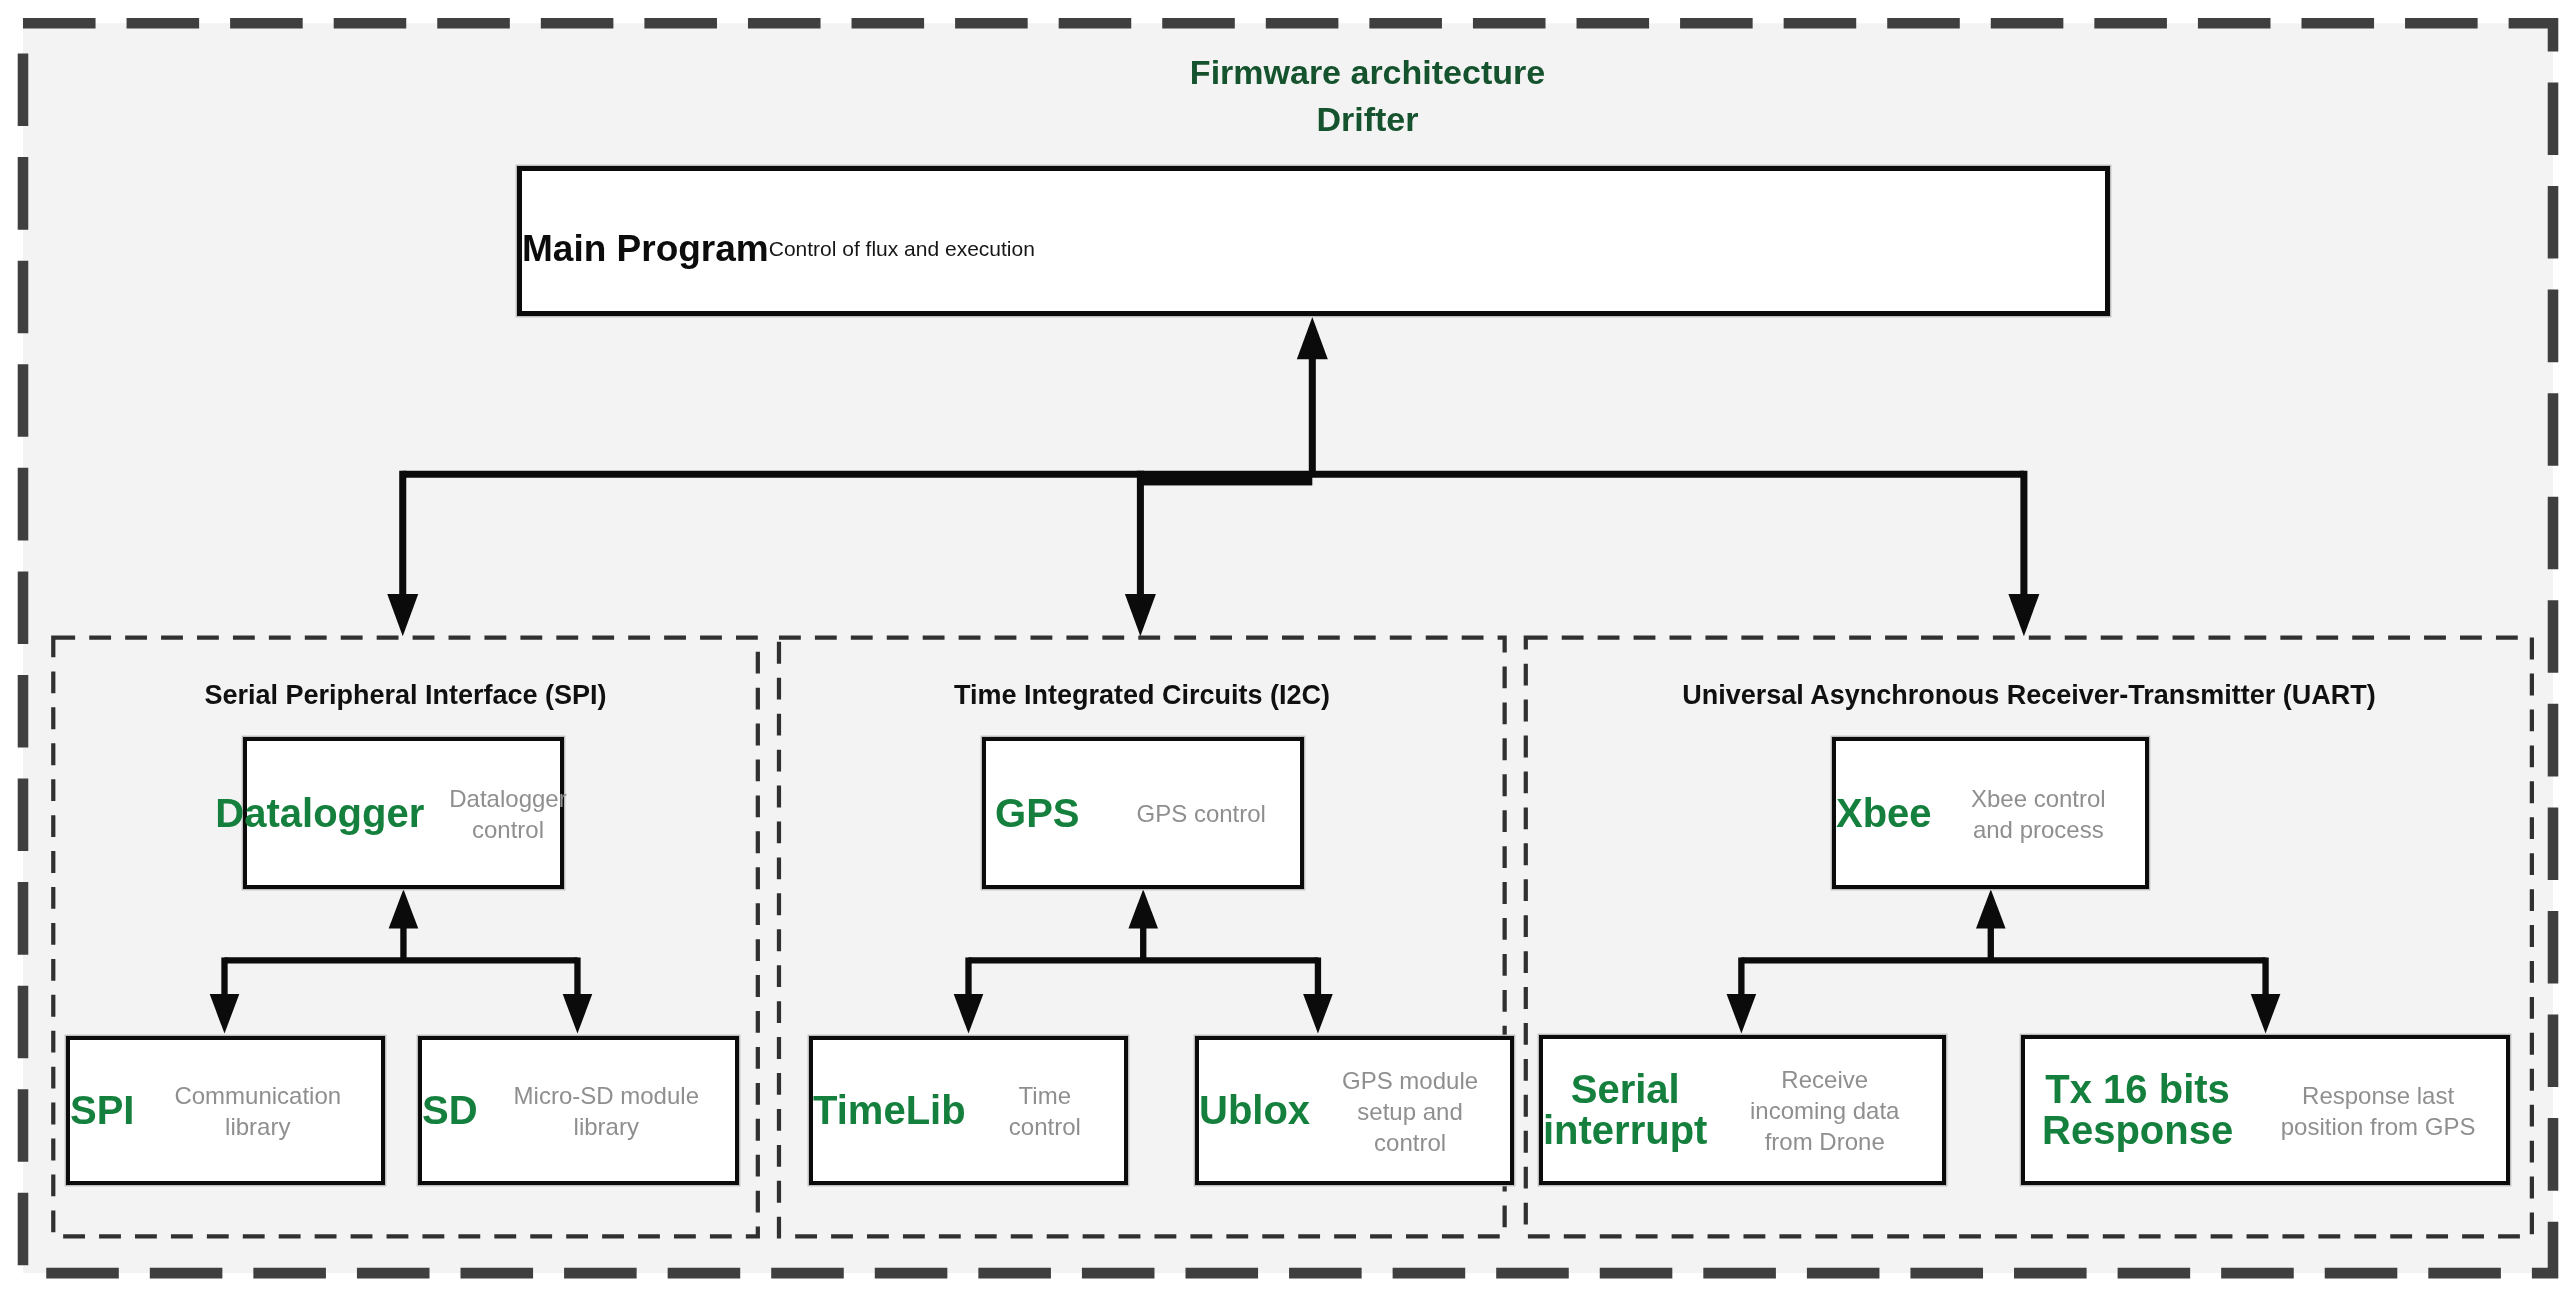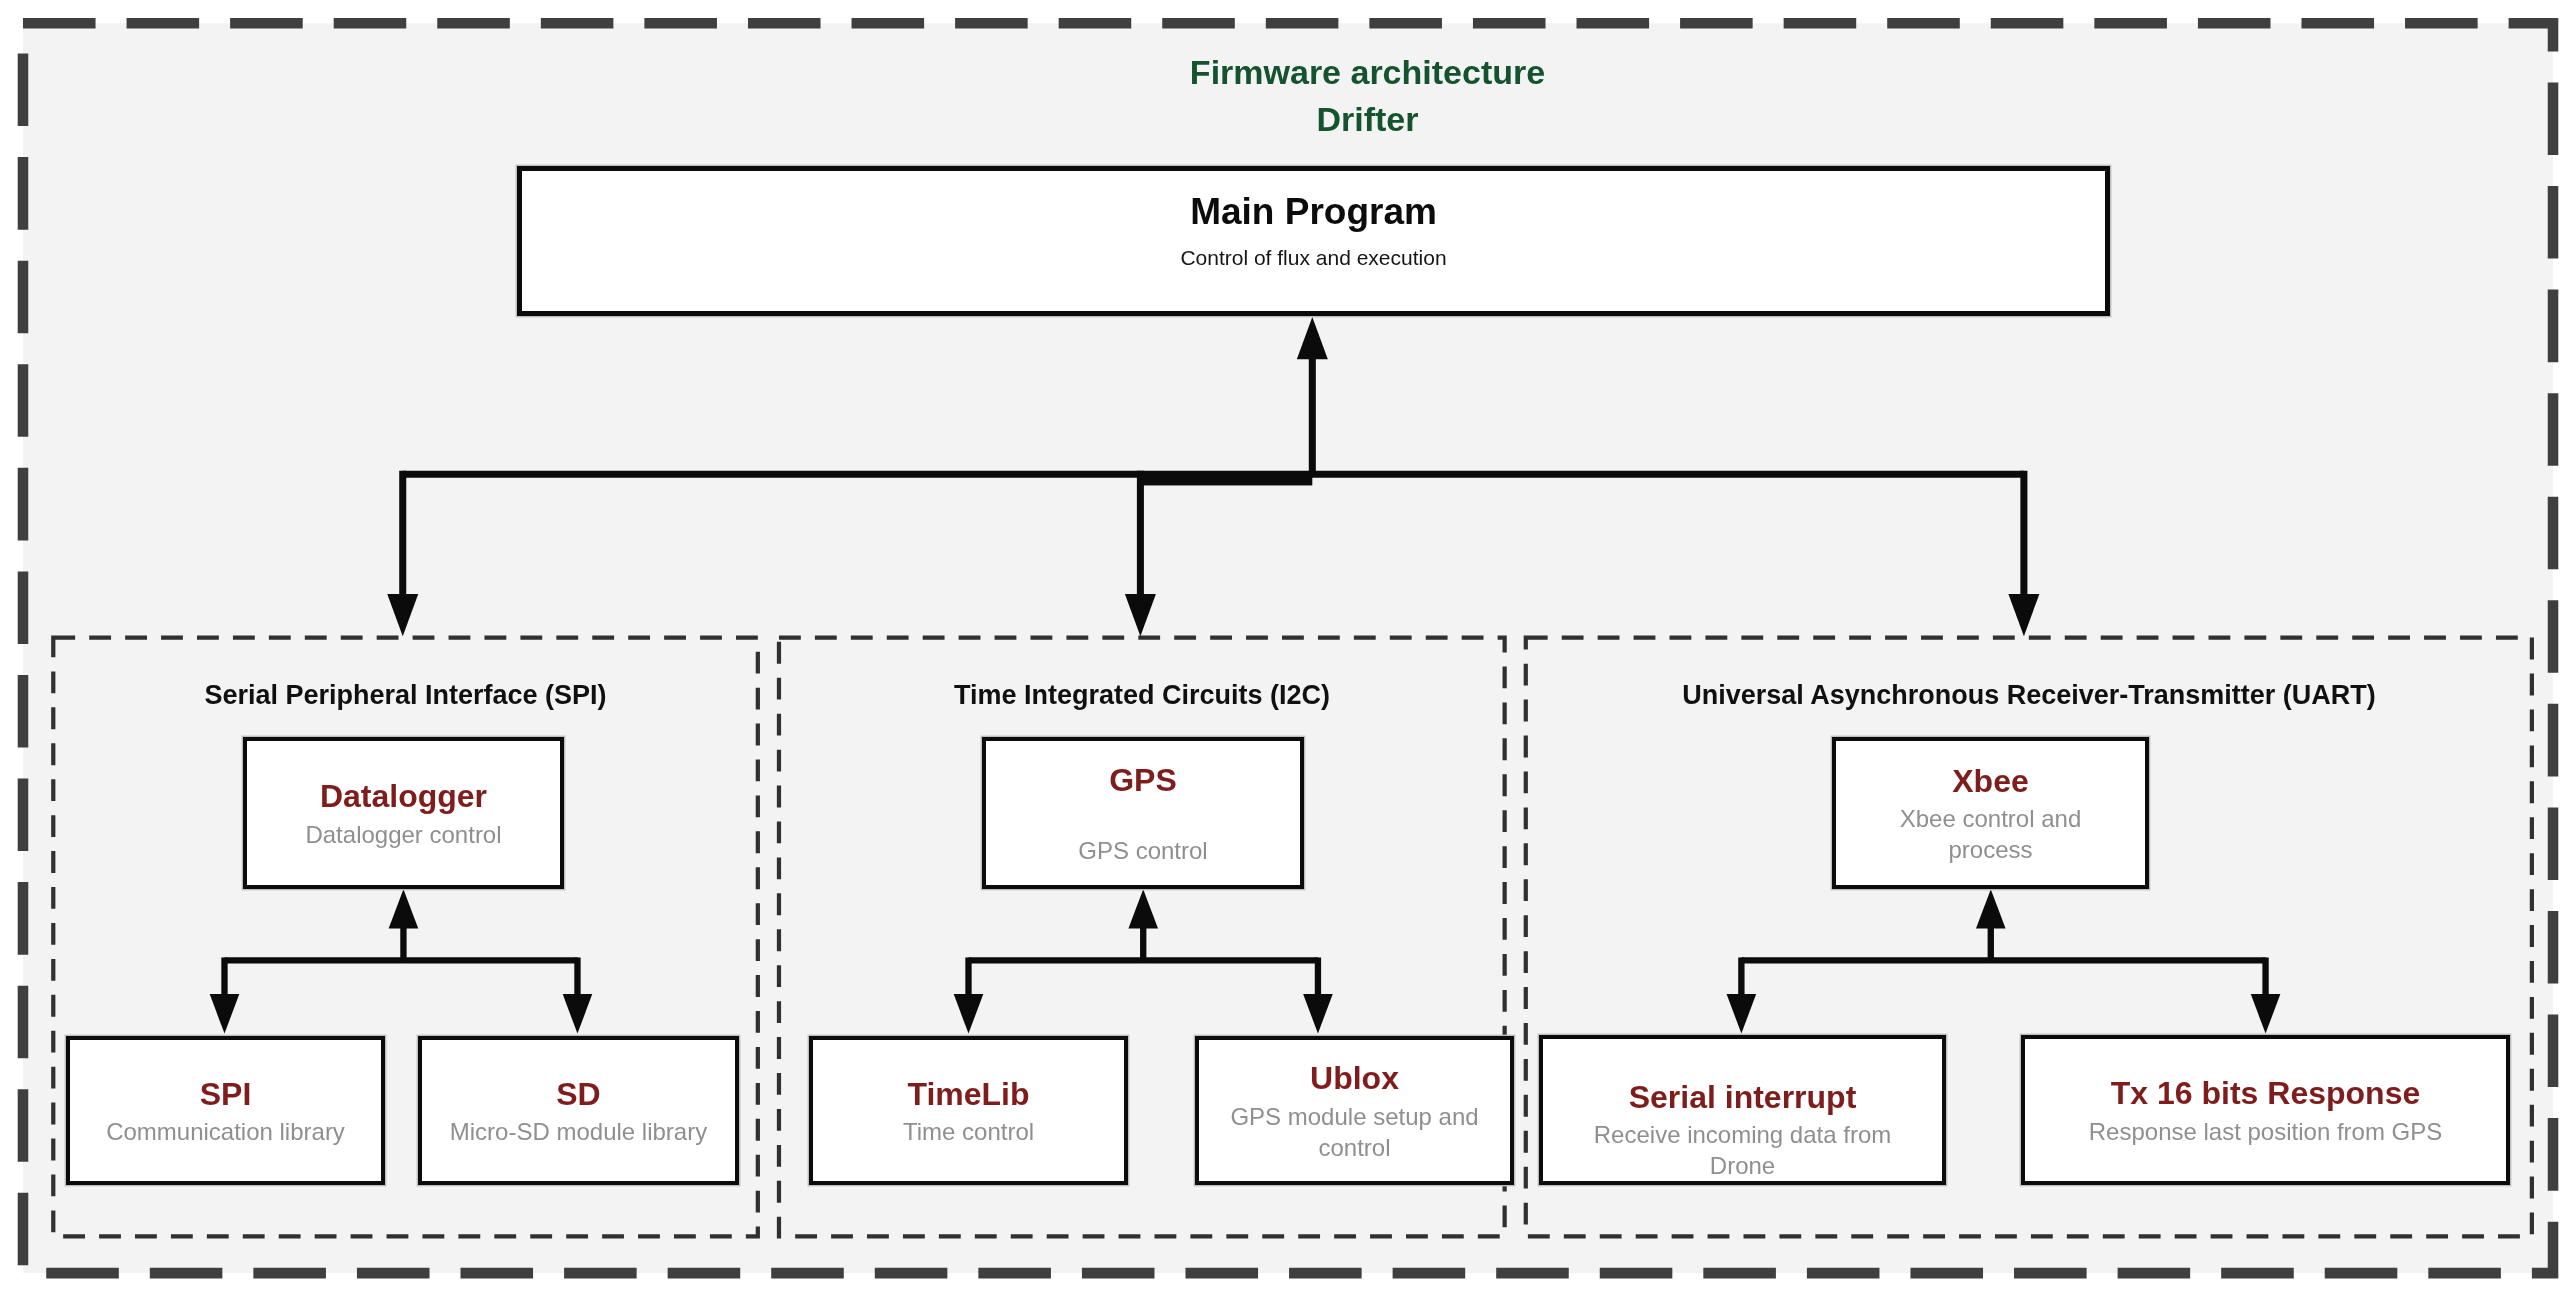--- a/index.html
+++ b/index.html
@@ -16,39 +16,39 @@
     text-align:center;
     color:#14532d;
     font-weight:bold;
     font-size:34px;
     line-height:47px;
   }
   .whitebox{
     background:#ffffff;
     border:4.2px solid #0b0b0b;
     box-shadow:0 0 0 1.4px #bdbdbd;
-    display:flex;flex-direction:column;
+    display:flex;flex-direction:row;
     align-items:center;justify-content:center;
     text-align:center;
   }
   .mainbox{
     border-width:5px;
     justify-content:flex-start;
     padding-top:15.5px;
   }
   .main-title{font-size:37px;font-weight:bold;color:#0c0c0c;line-height:49px;}
   .main-sub{font-size:21px;color:#161616;line-height:44px;}
   .section-title{
     text-align:center;
     font-size:27px;
     font-weight:bold;
     color:#101010;
     line-height:34px;
   }
-  .box-title{font-size:32px;font-weight:bold;color:#7f1d1d;line-height:41px;}
+  .box-title{font-size:40px;font-weight:bold;color:#15803d;line-height:41px;}
   .box-sub{font-size:24px;color:#8f8f8f;line-height:31px;padding:1.4px 25px 0 25px;}
 </style>
 </head>
 <body>
 
 <div class="canvas">
 
   <svg class="layer" width="2576" height="1302" viewBox="0 0 3655 1848">
 
     <rect x="32" y="33" width="3591" height="1774" fill="#f3f3f3"></rect>

